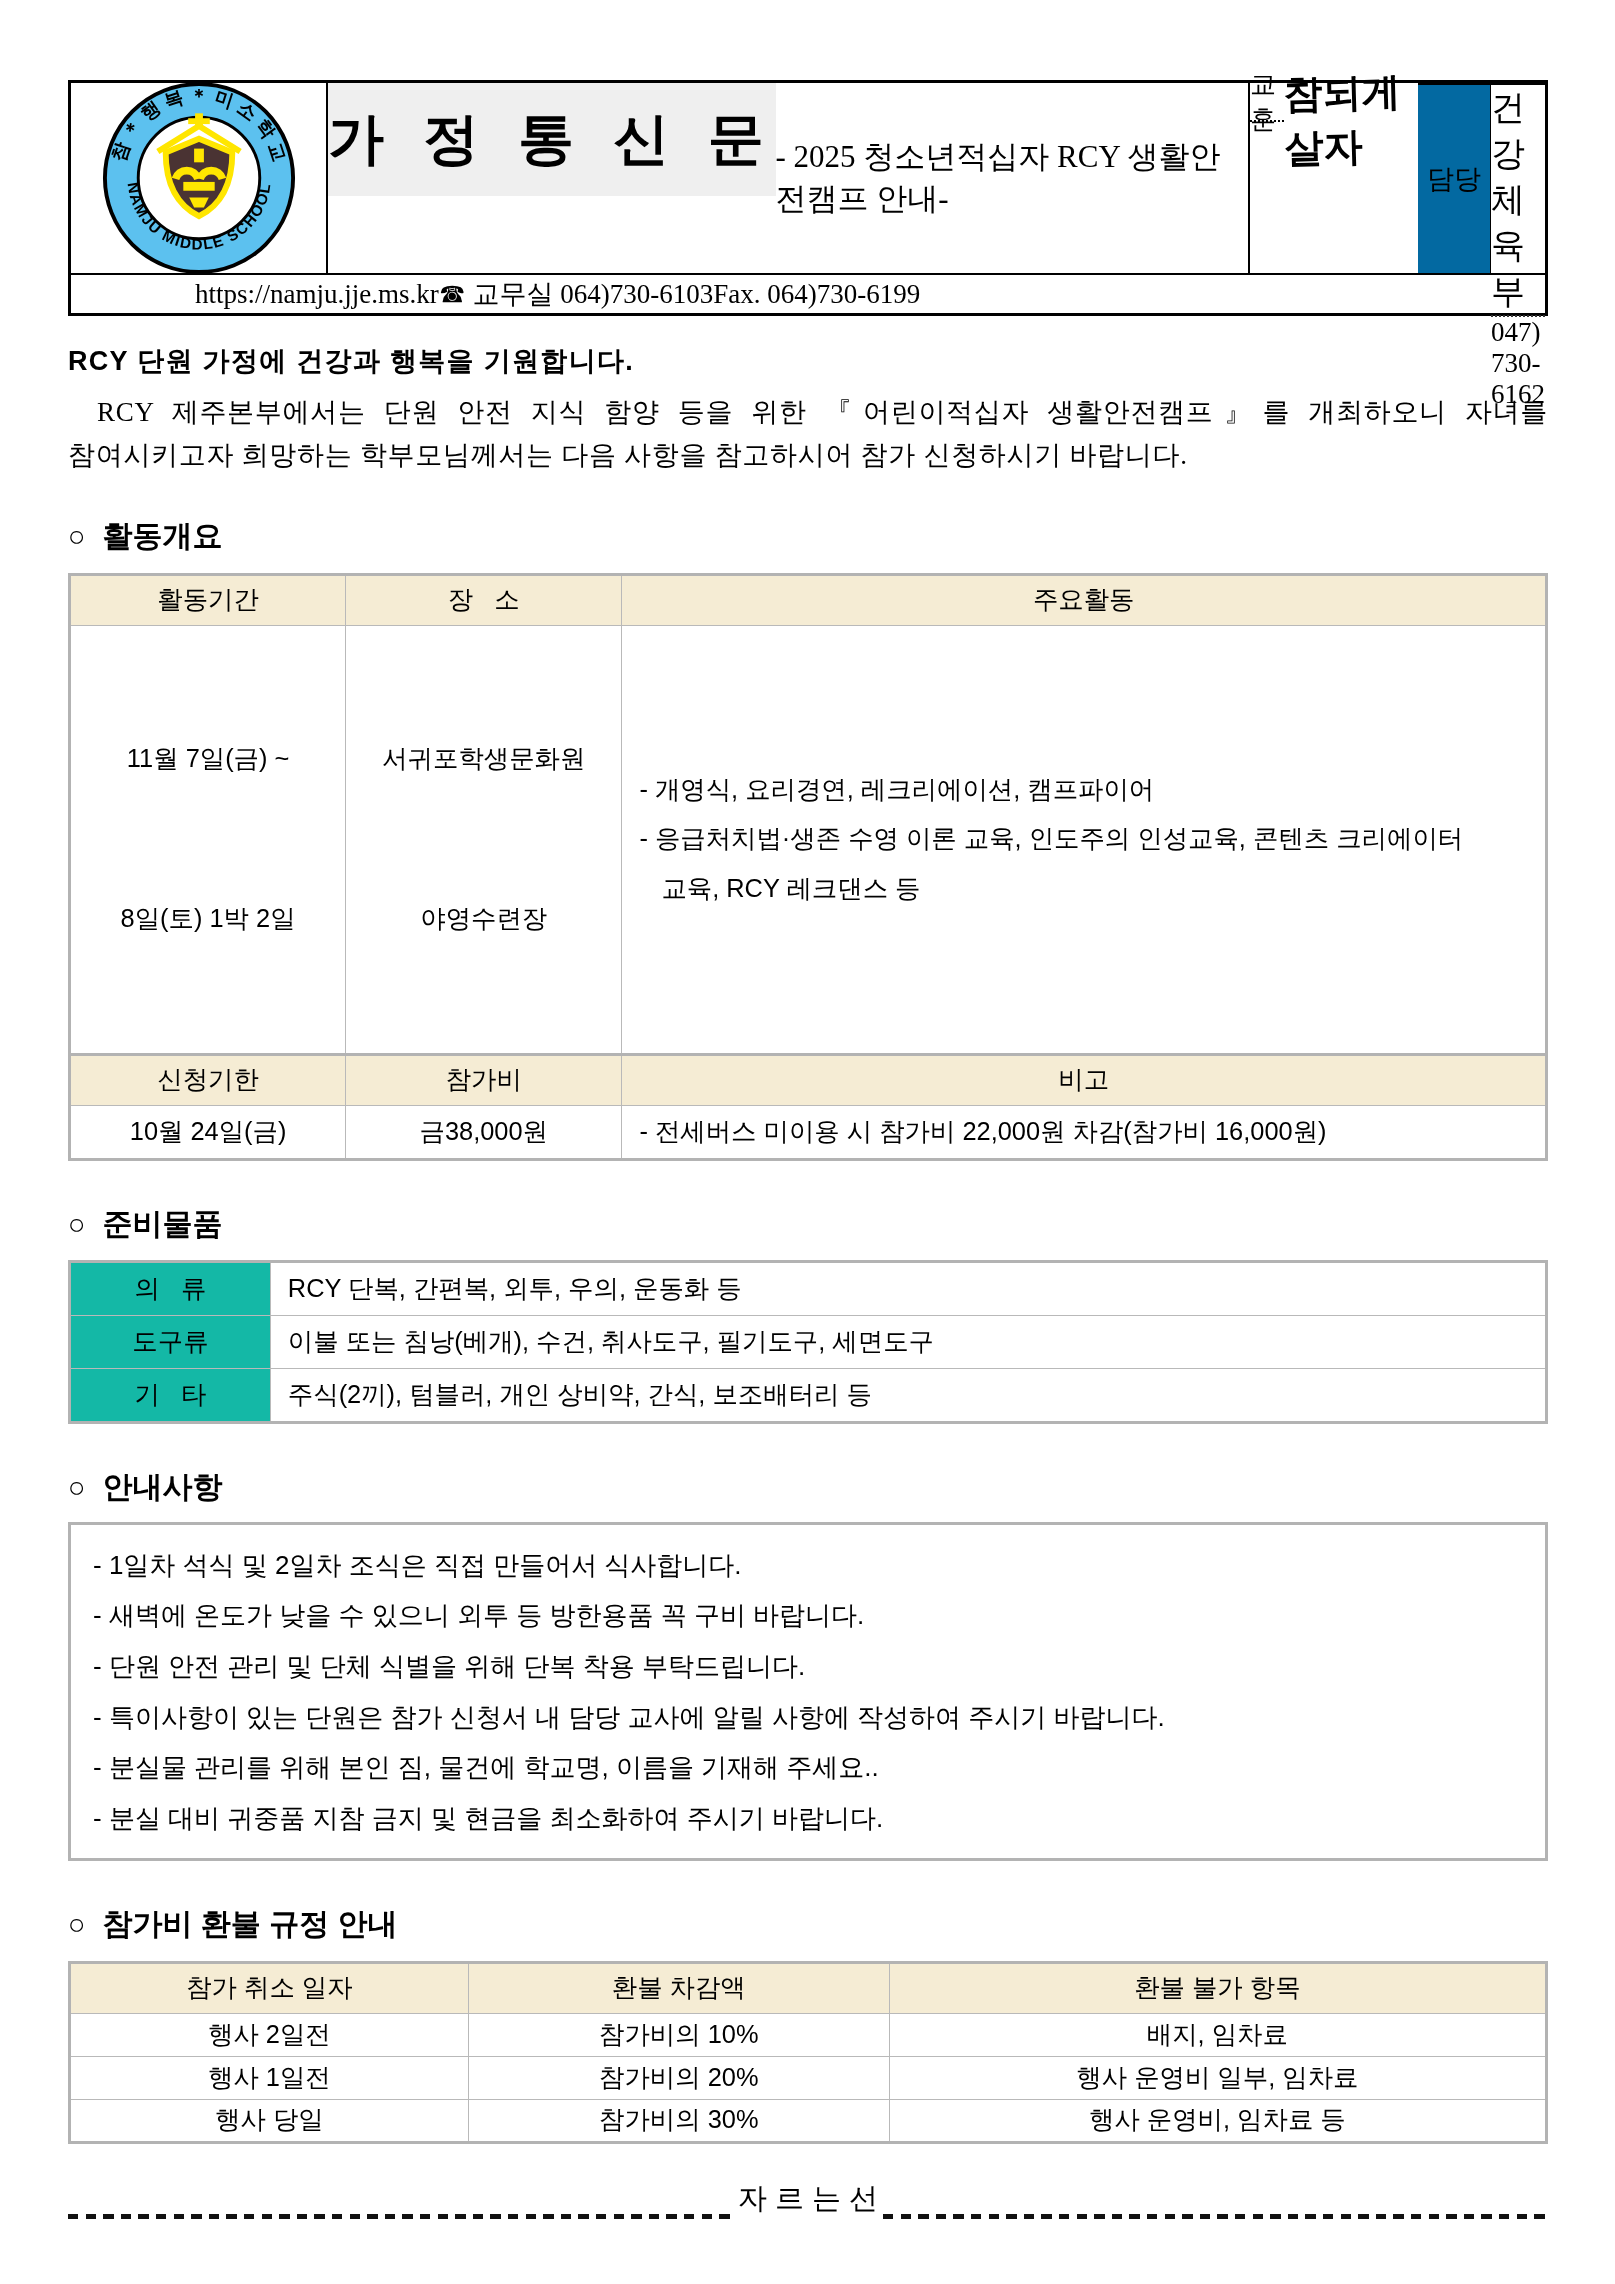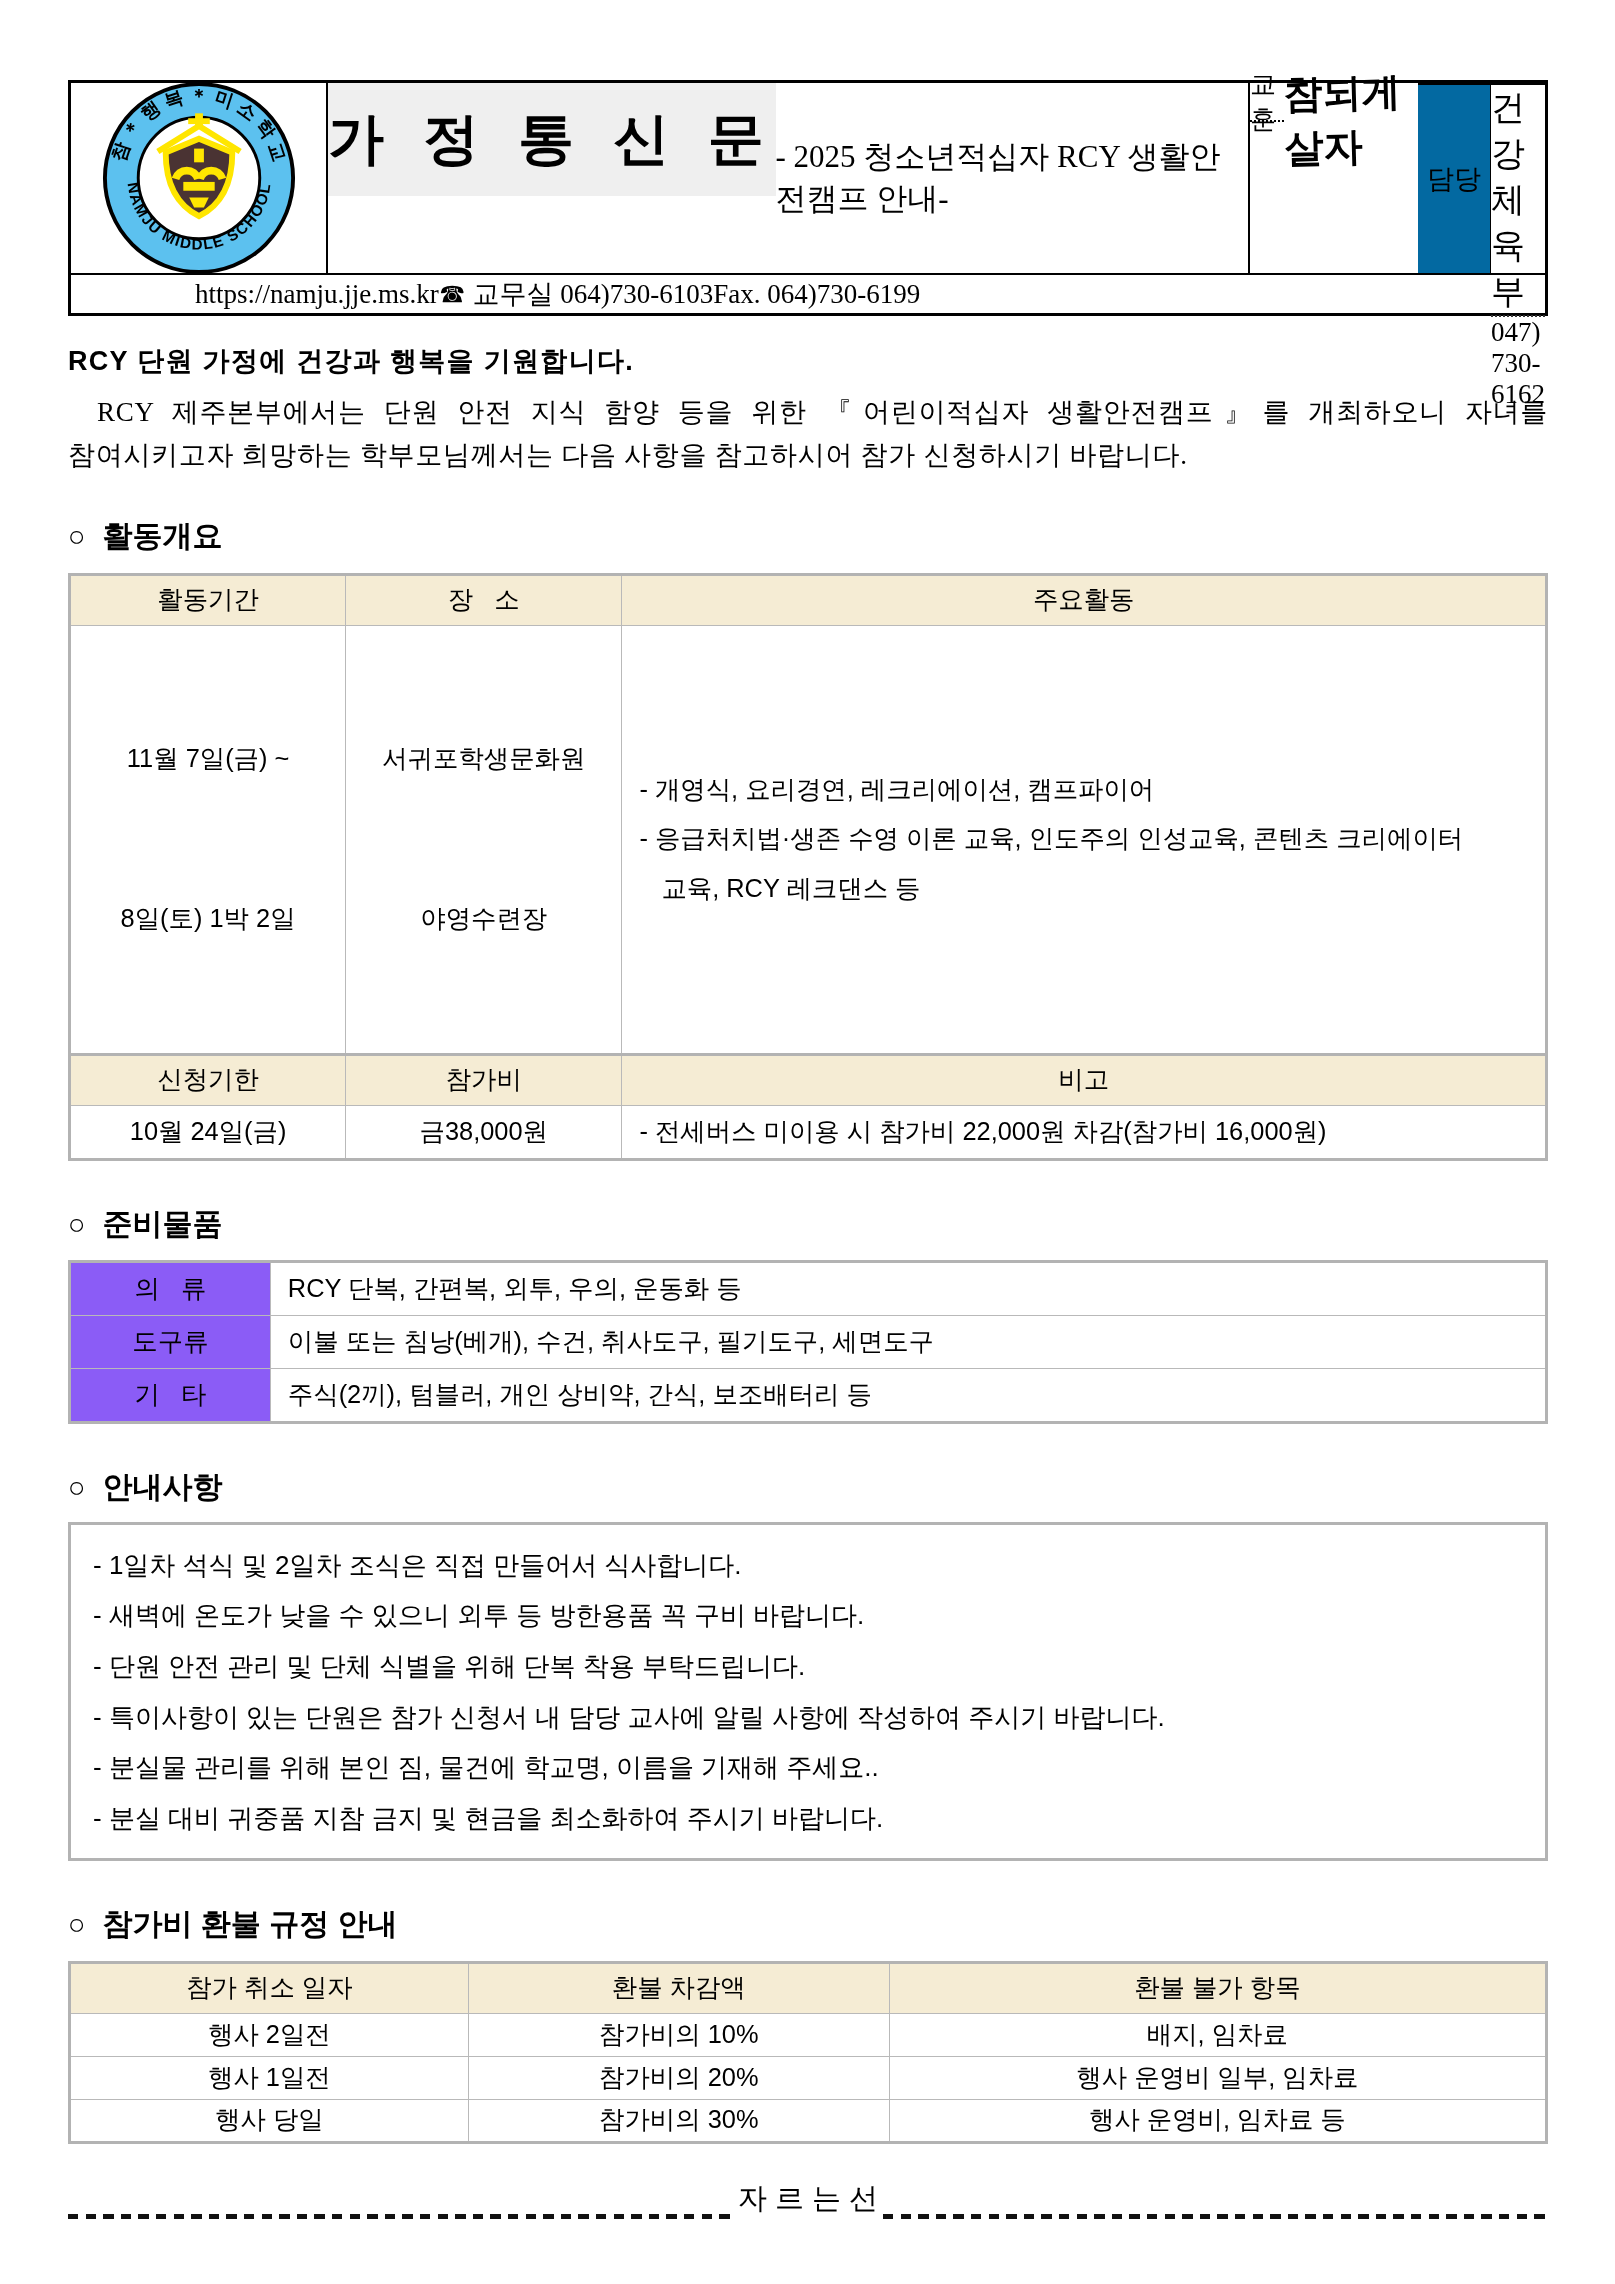--- a/index.html
+++ b/index.html
@@ -48,21 +48,21 @@
   .tbl th, .tbl td { border:1.3px solid #b9b9b9; white-space:pre; }
   .tbl th { background:#f5ecd4; font-weight:normal; height:51px; text-align:center; }
   .tbl td { text-align:center; }
   .cell-left { text-align:left !important; padding:9px 17px; white-space:normal !important; }
   .act-line { line-height:1.95; padding-left:22px; text-indent:-22px; word-break:keep-all; }
   .tall td { height:149px; }
   .line2 { line-height:2.1; }
   .thick-top th { border-top:3.9px solid #b3b3b3; }
   .short td { height:48px; }
 
-  .sup-label { background:#8b5cf6; height:47px; }
+  .sup-label { background:#14b8a6; height:47px; }
   .notice-box { border:3.3px solid #b3b3b3; margin-top:14.3px; padding:14.3px 22px; }
   .notice-line { font-size:26px; line-height:1.95; word-break:keep-all; }
   .refund-row td { height:43px; }
 
   
   .cutline { margin-top:35px; display:flex; align-items:flex-end; }
   .cutline .dash { flex:1; height:5.2px;
     background:repeating-linear-gradient(90deg,#111 0 10.4px,transparent 10.4px 17.6px); }
   .cutline .cutlabel { padding:0 5.2px; font-size:29px; white-space:pre; }
 </style>

